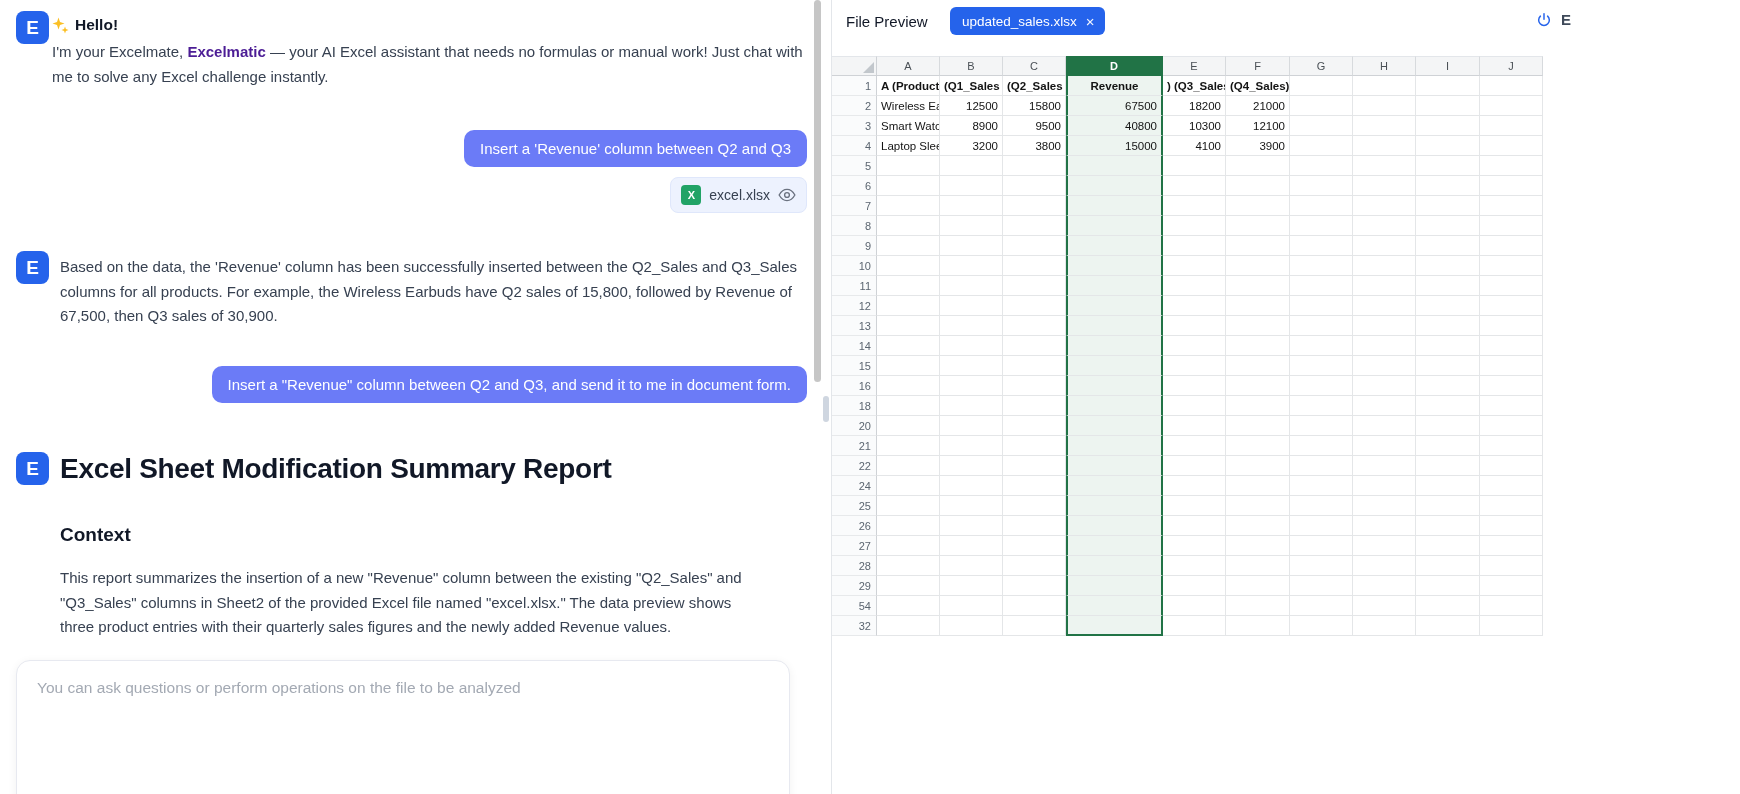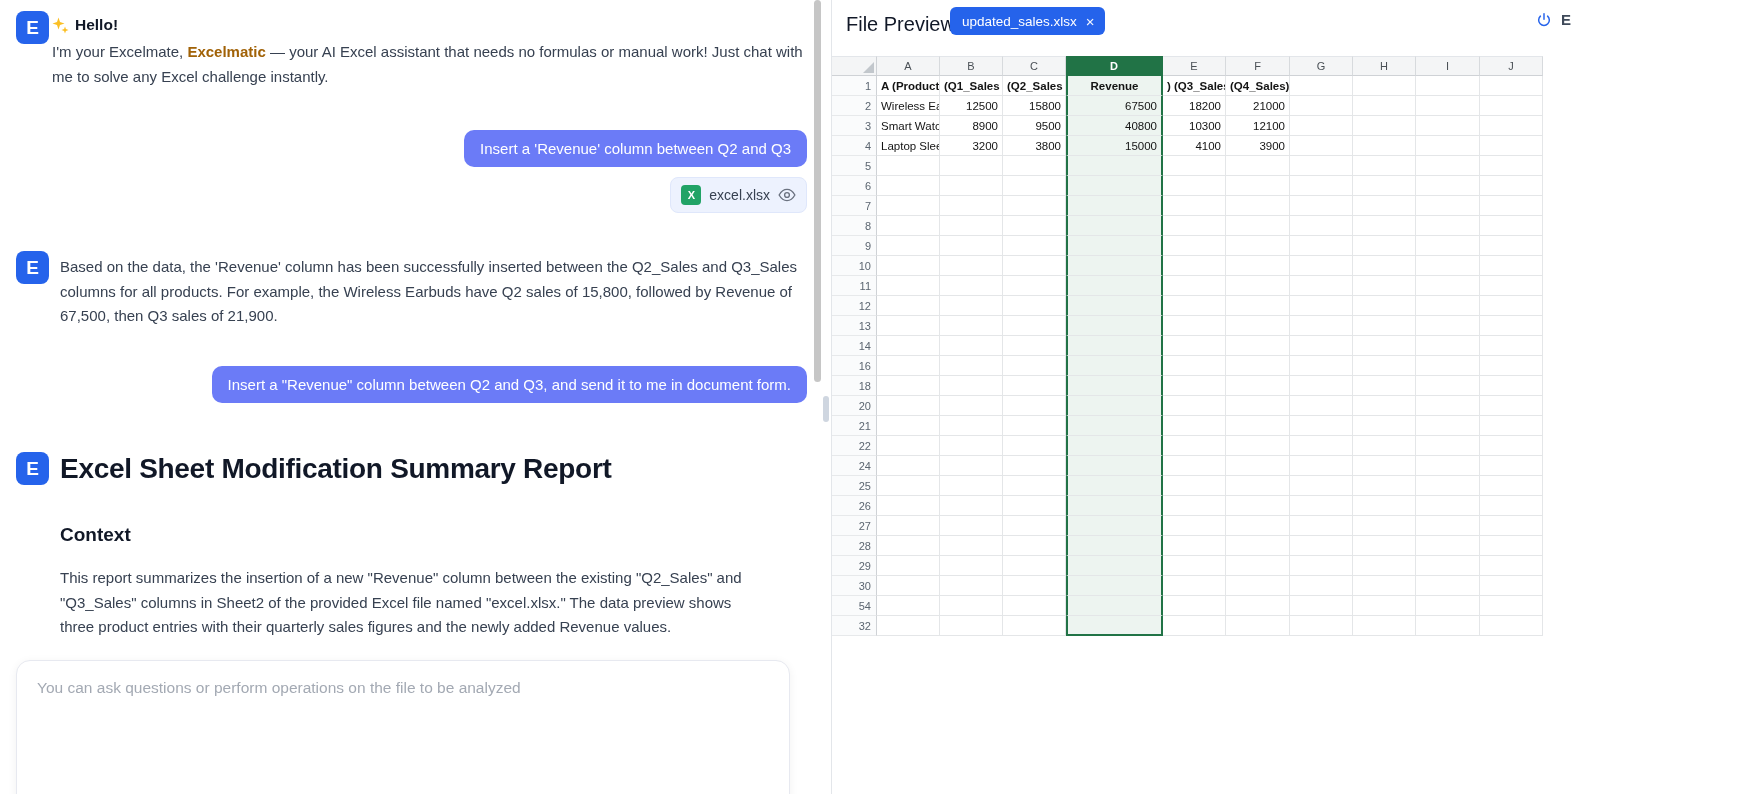--- a/index.html
+++ b/index.html
@@ -6,21 +6,21 @@
   .app{position:relative;width:1740px;height:794px;overflow:hidden;background:#fff;
        font-family:"Liberation Sans","DejaVu Sans",sans-serif;display:flex;}
   
   .chat-panel{width:831px;flex:none;position:relative;overflow:hidden;background:#fff;}
   .logo{position:absolute;width:33px;height:33px;border-radius:8px;background:var(--accent,#2563eb);
         color:#fff;font-weight:800;font-size:19px;display:flex;align-items:center;justify-content:center;}
   .logo1{left:16px;top:11px}.logo2{left:16px;top:251px}.logo3{left:16px;top:452px}
   .greeting{position:absolute;left:52px;top:16px;font-size:15.5px;font-weight:700;color:#111827;
             display:flex;align-items:center;gap:6px;}
   .intro{position:absolute;left:52px;top:40px;width:754px;font-size:15px;line-height:24.5px;color:#374151;}
-  .intro b{font-weight:700;color:#a16207;}
+  .intro b{font-weight:700;color:#4c1d95;}
   .bubble{position:absolute;background:var(--bubble,#6b7bf7);color:#fff;font-size:15px;line-height:19px;
           border-radius:10px;padding:9px 16px;white-space:nowrap;}
   .bubble1{right:24px;top:130px}
   .bubble2{right:24px;top:366px}
   .chip{position:absolute;right:24px;top:177px;display:flex;align-items:center;gap:8px;
         background:#edf2fe;border:1px solid #dfe7fb;border-radius:8px;padding:7px 10px;cursor:pointer;}
   .excel-icon{width:20px;height:20px;border-radius:4px;background:var(--excel-green,#21a366);color:#fff;
               font-weight:700;font-size:11px;display:flex;align-items:center;justify-content:center;}
   .chip-name{font-size:14px;color:#374151;}
   .ai-text{position:absolute;left:60px;top:255px;width:748px;font-size:15px;line-height:24.5px;color:#374151;}
@@ -29,21 +29,21 @@
   .report-para{position:absolute;left:60px;top:566px;width:708px;font-size:15px;line-height:24.5px;color:#374151;}
   .chat-input{position:absolute;left:16px;top:660px;width:774px;height:150px;box-sizing:border-box;
               border:1px solid #e7e9f0;border-radius:14px;box-shadow:0 2px 10px rgba(17,24,39,.06);
               padding:18px 20px;font-size:15.5px;color:#374151;resize:none;outline:none;
               font-family:"Liberation Sans","DejaVu Sans",sans-serif;background:#fff;}
   .chat-input::placeholder{color:#a3a9b3;}
   .scroll-thumb{position:absolute;left:814px;top:0;width:7px;height:382px;background:#c6c6c6;border-radius:4px;}
   .resize-handle{position:absolute;left:823px;top:396px;width:6px;height:26px;background:#cfd6e0;border-radius:3px;}
   
   .preview-panel{flex:1;position:relative;border-left:1px solid #e3e6ea;background:#fff;overflow:hidden;}
-  .pv-title{position:absolute;left:14px;top:13px;font-size:20px;color:#111827;}
+  .pv-title{position:absolute;left:14px;top:13px;font-size:15px;color:#111827;}
   .pv-tab{position:absolute;left:118px;top:7px;height:28px;display:flex;align-items:center;gap:9px;
           background:var(--accent,#2563eb);color:#fff;font-size:13.5px;border-radius:6px;
           padding:0 10px 0 12px;cursor:pointer;}
   .pv-tab-close{font-size:15px;line-height:1;opacity:.95;cursor:pointer;}
   .pv-icons{position:absolute;left:704px;top:11px;display:flex;align-items:center;gap:9px;}
   .brand-e{font-size:15px;font-weight:700;color:#3f4a5a;}
   
   .grid{position:absolute;left:0;top:56px;}
   .ss-row{display:flex;}
   .ss-corner{width:45px;height:20px;box-sizing:border-box;background:#f4f5f6;position:relative;
@@ -98,21 +98,21 @@
       <svg width="18" height="18" viewBox="0 0 24 24">
         <path d="M1.5 12 C5 5.8 9 4.5 12 4.5 C15 4.5 19 5.8 22.5 12 C19 18.2 15 19.5 12 19.5 C9 19.5 5 18.2 1.5 12 Z" fill="none" stroke="#6b7280" stroke-width="1.8"></path>
         <circle cx="12" cy="12" r="3.2" fill="none" stroke="#6b7280" stroke-width="1.8"></circle>
       </svg>
     </div>
 
     <div class="logo logo2">
       <span>E</span>
     </div>
 
-    <div class="ai-text">Based on the data, the 'Revenue' column has been successfully inserted between the Q2_Sales and Q3_Sales columns for all products. For example, the Wireless Earbuds have Q2 sales of 15,800, followed by Revenue of 67,500, then Q3 sales of 21,900.</div>
+    <div class="ai-text">Based on the data, the 'Revenue' column has been successfully inserted between the Q2_Sales and Q3_Sales columns for all products. For example, the Wireless Earbuds have Q2 sales of 15,800, followed by Revenue of 67,500, then Q3 sales of 30,900.</div>
 
     <div class="bubble bubble2">Insert a "Revenue" column between Q2 and Q3, and send it to me in document form.</div>
 
     <div class="logo logo3">
       <span>E</span>
     </div>
 
     <div class="report-title">Excel Sheet Modification Summary Report</div>
     <div class="context-h">Context</div>
     <div class="report-para">This report summarizes the insertion of a new "Revenue" column between the existing "Q2_Sales" and "Q3_Sales" columns in Sheet2 of the provided Excel file named "excel.xlsx." The data preview shows three product entries with their quarterly sales figures and the newly added Revenue values.</div>
@@ -332,20 +332,33 @@
           <div class="ss-cell r" style="width: 63px;"></div>
           <div class="ss-cell r selcol" style="width: 97px;"></div>
           <div class="ss-cell r" style="width: 63px;"></div>
           <div class="ss-cell r" style="width: 64px;"></div>
           <div class="ss-cell r" style="width: 63px;"></div>
           <div class="ss-cell r" style="width: 63px;"></div>
           <div class="ss-cell r" style="width: 64px;"></div>
           <div class="ss-cell r" style="width: 63px;"></div>
         </div>
         <div class="ss-row">
+          <div class="ss-gutter">15</div>
+          <div class="ss-cell" style="width: 63px;"></div>
+          <div class="ss-cell r" style="width: 63px;"></div>
+          <div class="ss-cell r" style="width: 63px;"></div>
+          <div class="ss-cell r selcol" style="width: 97px;"></div>
+          <div class="ss-cell r" style="width: 63px;"></div>
+          <div class="ss-cell r" style="width: 64px;"></div>
+          <div class="ss-cell r" style="width: 63px;"></div>
+          <div class="ss-cell r" style="width: 63px;"></div>
+          <div class="ss-cell r" style="width: 64px;"></div>
+          <div class="ss-cell r" style="width: 63px;"></div>
+        </div>
+        <div class="ss-row">
           <div class="ss-gutter">16</div>
           <div class="ss-cell" style="width: 63px;"></div>
           <div class="ss-cell r" style="width: 63px;"></div>
           <div class="ss-cell r" style="width: 63px;"></div>
           <div class="ss-cell r selcol" style="width: 97px;"></div>
           <div class="ss-cell r" style="width: 63px;"></div>
           <div class="ss-cell r" style="width: 64px;"></div>
           <div class="ss-cell r" style="width: 63px;"></div>
           <div class="ss-cell r" style="width: 63px;"></div>
           <div class="ss-cell r" style="width: 64px;"></div>
@@ -463,33 +476,20 @@
           <div class="ss-cell r selcol" style="width: 97px;"></div>
           <div class="ss-cell r" style="width: 63px;"></div>
           <div class="ss-cell r" style="width: 64px;"></div>
           <div class="ss-cell r" style="width: 63px;"></div>
           <div class="ss-cell r" style="width: 63px;"></div>
           <div class="ss-cell r" style="width: 64px;"></div>
           <div class="ss-cell r" style="width: 63px;"></div>
         </div>
         <div class="ss-row">
           <div class="ss-gutter">29</div>
-          <div class="ss-cell" style="width: 63px;"></div>
-          <div class="ss-cell r" style="width: 63px;"></div>
-          <div class="ss-cell r" style="width: 63px;"></div>
-          <div class="ss-cell r selcol" style="width: 97px;"></div>
-          <div class="ss-cell r" style="width: 63px;"></div>
-          <div class="ss-cell r" style="width: 64px;"></div>
-          <div class="ss-cell r" style="width: 63px;"></div>
-          <div class="ss-cell r" style="width: 63px;"></div>
-          <div class="ss-cell r" style="width: 64px;"></div>
-          <div class="ss-cell r" style="width: 63px;"></div>
-        </div>
-        <div class="ss-row">
-          <div class="ss-gutter">30</div>
           <div class="ss-cell" style="width: 63px;"></div>
           <div class="ss-cell r" style="width: 63px;"></div>
           <div class="ss-cell r" style="width: 63px;"></div>
           <div class="ss-cell r selcol" style="width: 97px;"></div>
           <div class="ss-cell r" style="width: 63px;"></div>
           <div class="ss-cell r" style="width: 64px;"></div>
           <div class="ss-cell r" style="width: 63px;"></div>
           <div class="ss-cell r" style="width: 63px;"></div>
           <div class="ss-cell r" style="width: 64px;"></div>
           <div class="ss-cell r" style="width: 63px;"></div>

